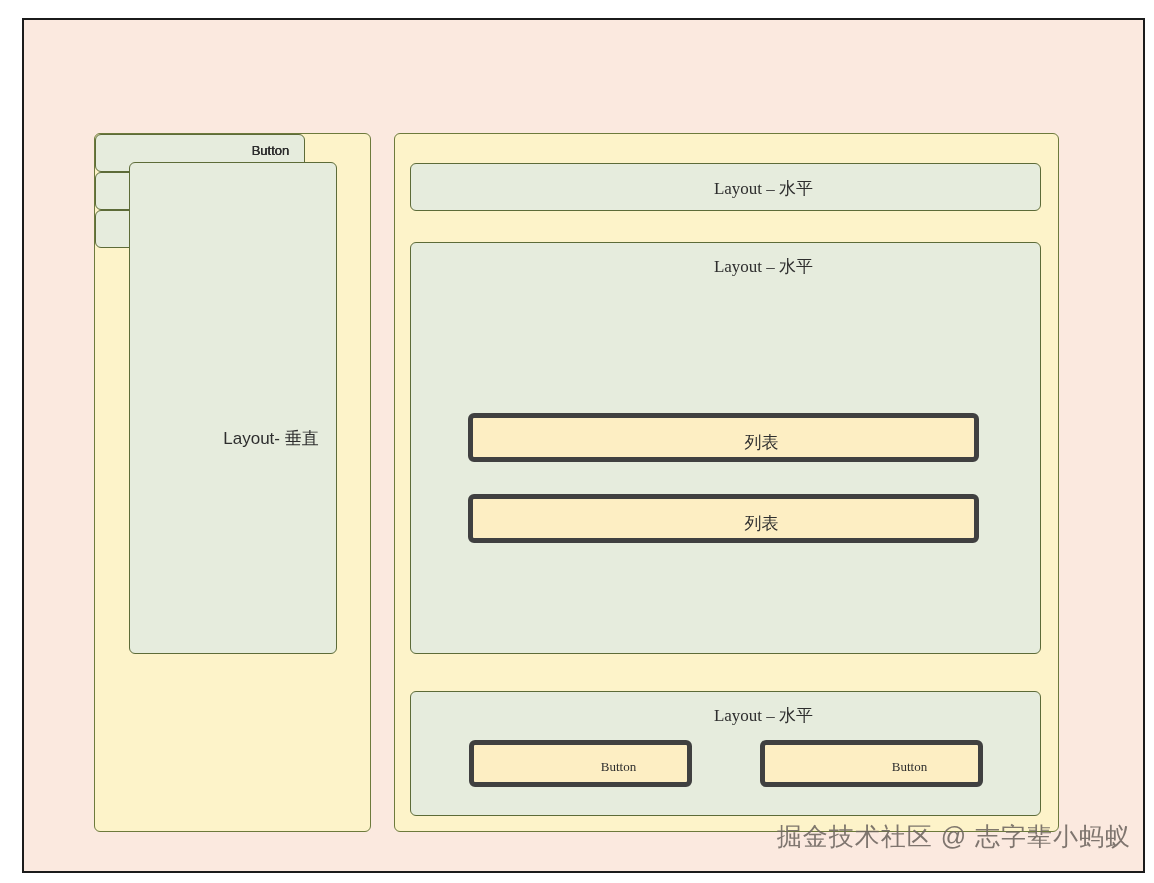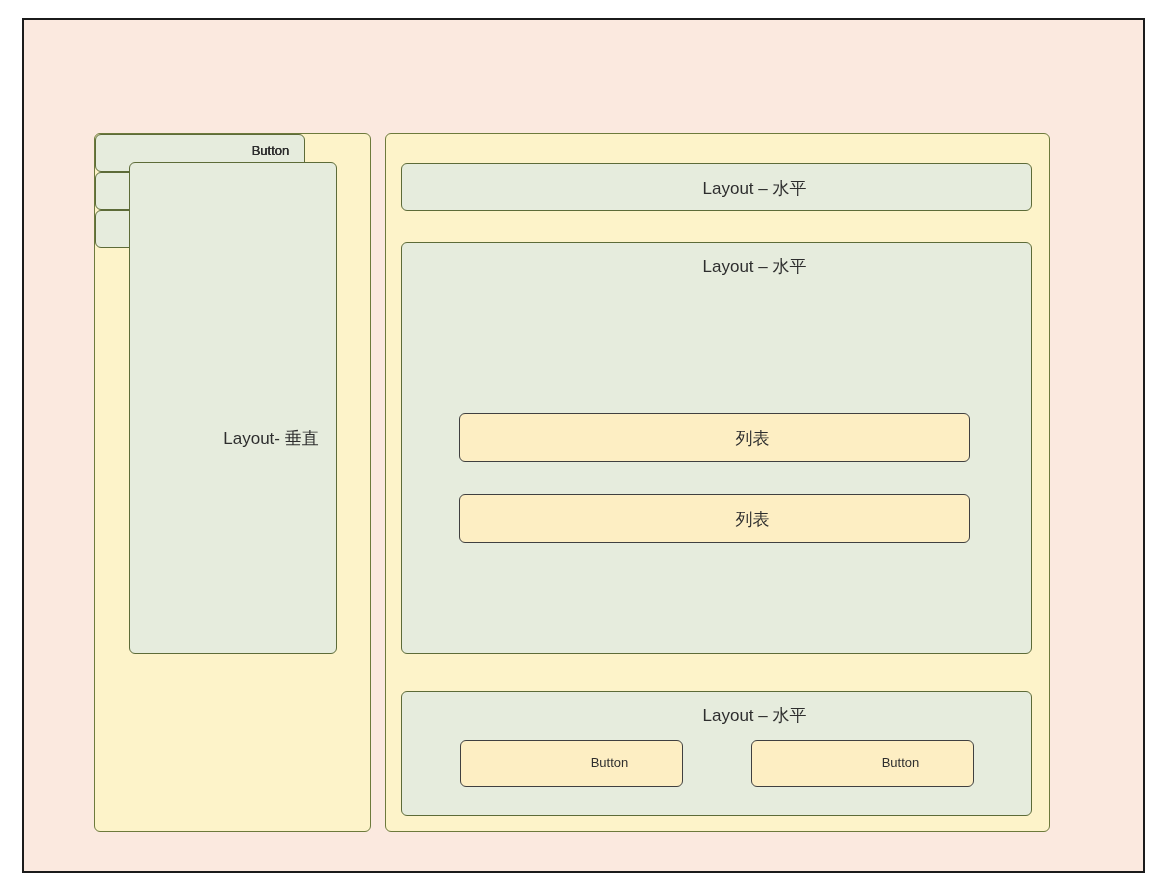--- a/index.html
+++ b/index.html
@@ -50,21 +50,21 @@
     position: absolute;
     box-sizing: border-box;
     background: #e6ecdd;
     border: 1px solid #5d6b38;
     border-radius: 6px;
   }
   .box-yellow {
     position: absolute;
     box-sizing: border-box;
     background: #fdeec3;
-    border: 1px solid #404040;
+    border: 5px solid #404040;
     border-radius: 6px;
   }
 
   .label-center {
     position: absolute;
     left: 0;
     width: 100%;
     text-align: center;
     color: #2e2e2e;
     padding-left: 38px;
@@ -98,24 +98,25 @@
   .left-btn .label-center {
     top: 9px;
     font-size: 13px;
   }
   .left-btn-1 { top: 539px; }
   .left-btn-2 { top: 590px; }
   .left-btn-3 { top: 637px; }
 
   
   .right-panel {
-    left: 361px;
+    left: 370px;
     top: 113px;
     width: 665px;
     height: 699px;
+    font-family: Liberation Serif, serif;
   }
   .right-top-bar {
     left: 15px;
     top: 29px;
     width: 631px;
     height: 48px;
   }
   .right-top-bar .label-center {
     top: 13px;
     font-size: 17px;
@@ -227,14 +228,15 @@
         <div class="label-center">Button</div>
       </div>
 
       <div class="box-yellow bottom-btn bottom-btn-2">
         <div class="label-center">Button</div>
       </div>
     </div>
 
   </div>
 
+  <div class="watermark">掘金技术社区 @ 志字辈小蚂蚁</div>
 
 </div>
 
 </body></html>

